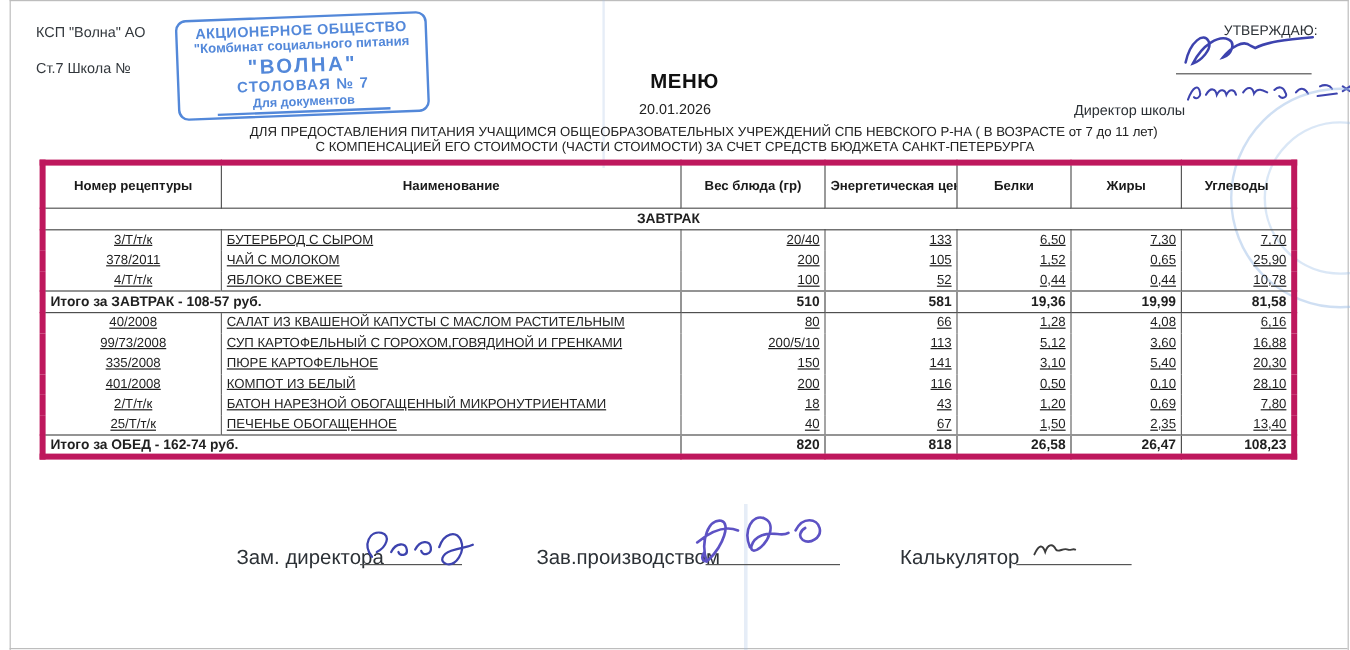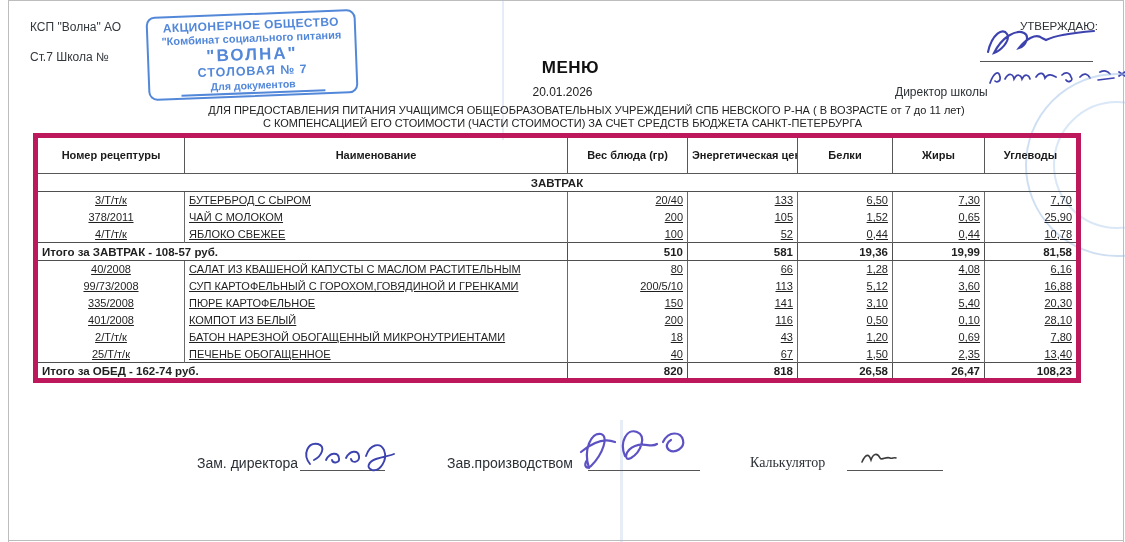--- a/index.html
+++ b/index.html
@@ -53,21 +53,21 @@
   tr.data-row{height:17px;text-decoration:underline;}
   tr.data-row td{border-left:1px solid #6a6a6a;border-right:1px solid #6a6a6a;vertical-align:middle;}
   tr.total-row{height:18px;}
   tr.total-row td{
     border:1px solid #4f4f4f;font-weight:bold;vertical-align:middle;font-size:11.5px;margin-top:24px;
   }
   .c-recipe{text-align:center;}
   .c-name{text-align:left;}
   .c-num{text-align:right;}
   
-  .foot-label{font-size:14px;color:#2c3136;}
+  .foot-label{font-size:17px;color:#2c3136;}
   svg.sig{position:absolute;overflow:visible;}
 </style>
 </head>
 <body>
 
 <div id="page">
 
   <div class="edge" style="left:8px;top:0;width:1116px;height:1px;"></div>
   <div class="edge" style="left:8px;top:0;width:1px;height:542px;"></div>
   <div class="edge" style="left:1123px;top:0;width:1px;height:542px;"></div>
@@ -246,19 +246,19 @@
   <svg class="sig" style="left:298px;top:438px;" width="100" height="36" viewBox="0 0 100 36">
     <path d="M12,26 C4,16 10,4 20,6 C28,8 24,18 16,22 M28,22 C32,14 40,14 41,20 C42,25 35,26 34,22 M48,20 C52,12 60,12 61,18 C62,24 54,26 53,21 M68,18 C72,6 82,4 86,12 C90,22 82,34 74,32 C68,30 70,24 78,21 C86,18 92,18 96,16" fill="none" stroke="var(--ink-blue)" stroke-width="1.9" stroke-linecap="round"></path>
   </svg>
 
   <div class="abs foot-label" style="left:447px;top:455px;">Зав.производством</div>
   <div class="sig-line" style="left:588px;top:470px;width:112px;"></div>
   <svg class="sig" style="left:575px;top:426px;" width="115" height="50" viewBox="0 0 115 50">
     <path d="M14,42 C8,24 16,6 26,8 C34,10 28,28 16,40 C12,44 8,40 12,34 M6,26 C18,16 30,12 40,16 M50,30 C44,16 52,2 62,6 C72,10 66,26 56,32 C48,36 50,24 60,20 C70,16 76,22 82,18 M88,16 C94,4 106,6 108,14 C110,22 100,28 94,24 C90,21 92,16 96,14" fill="none" stroke="var(--ink-violet)" stroke-width="2.2" stroke-linecap="round"></path>
   </svg>
 
-  <div class="abs foot-label" style="left:750px;top:455px;font-family:Liberation Serif, serif;">Калькулятор</div>
+  <div class="abs foot-label" style="left:750px;top:455px;">Калькулятор</div>
   <div class="sig-line" style="left:847px;top:470px;width:96px;"></div>
   <svg class="sig" style="left:858px;top:448px;" width="40" height="20" viewBox="0 0 40 20">
     <path d="M4,14 C8,5 11,6 13,12 C15,6 19,4 22,10 C24,13 28,8 32,10 C34,11 36,9 38,10" fill="none" stroke="var(--ink-dark)" stroke-width="1.6" stroke-linecap="round"></path>
   </svg>
 
 </div>
 
 </body></html>

